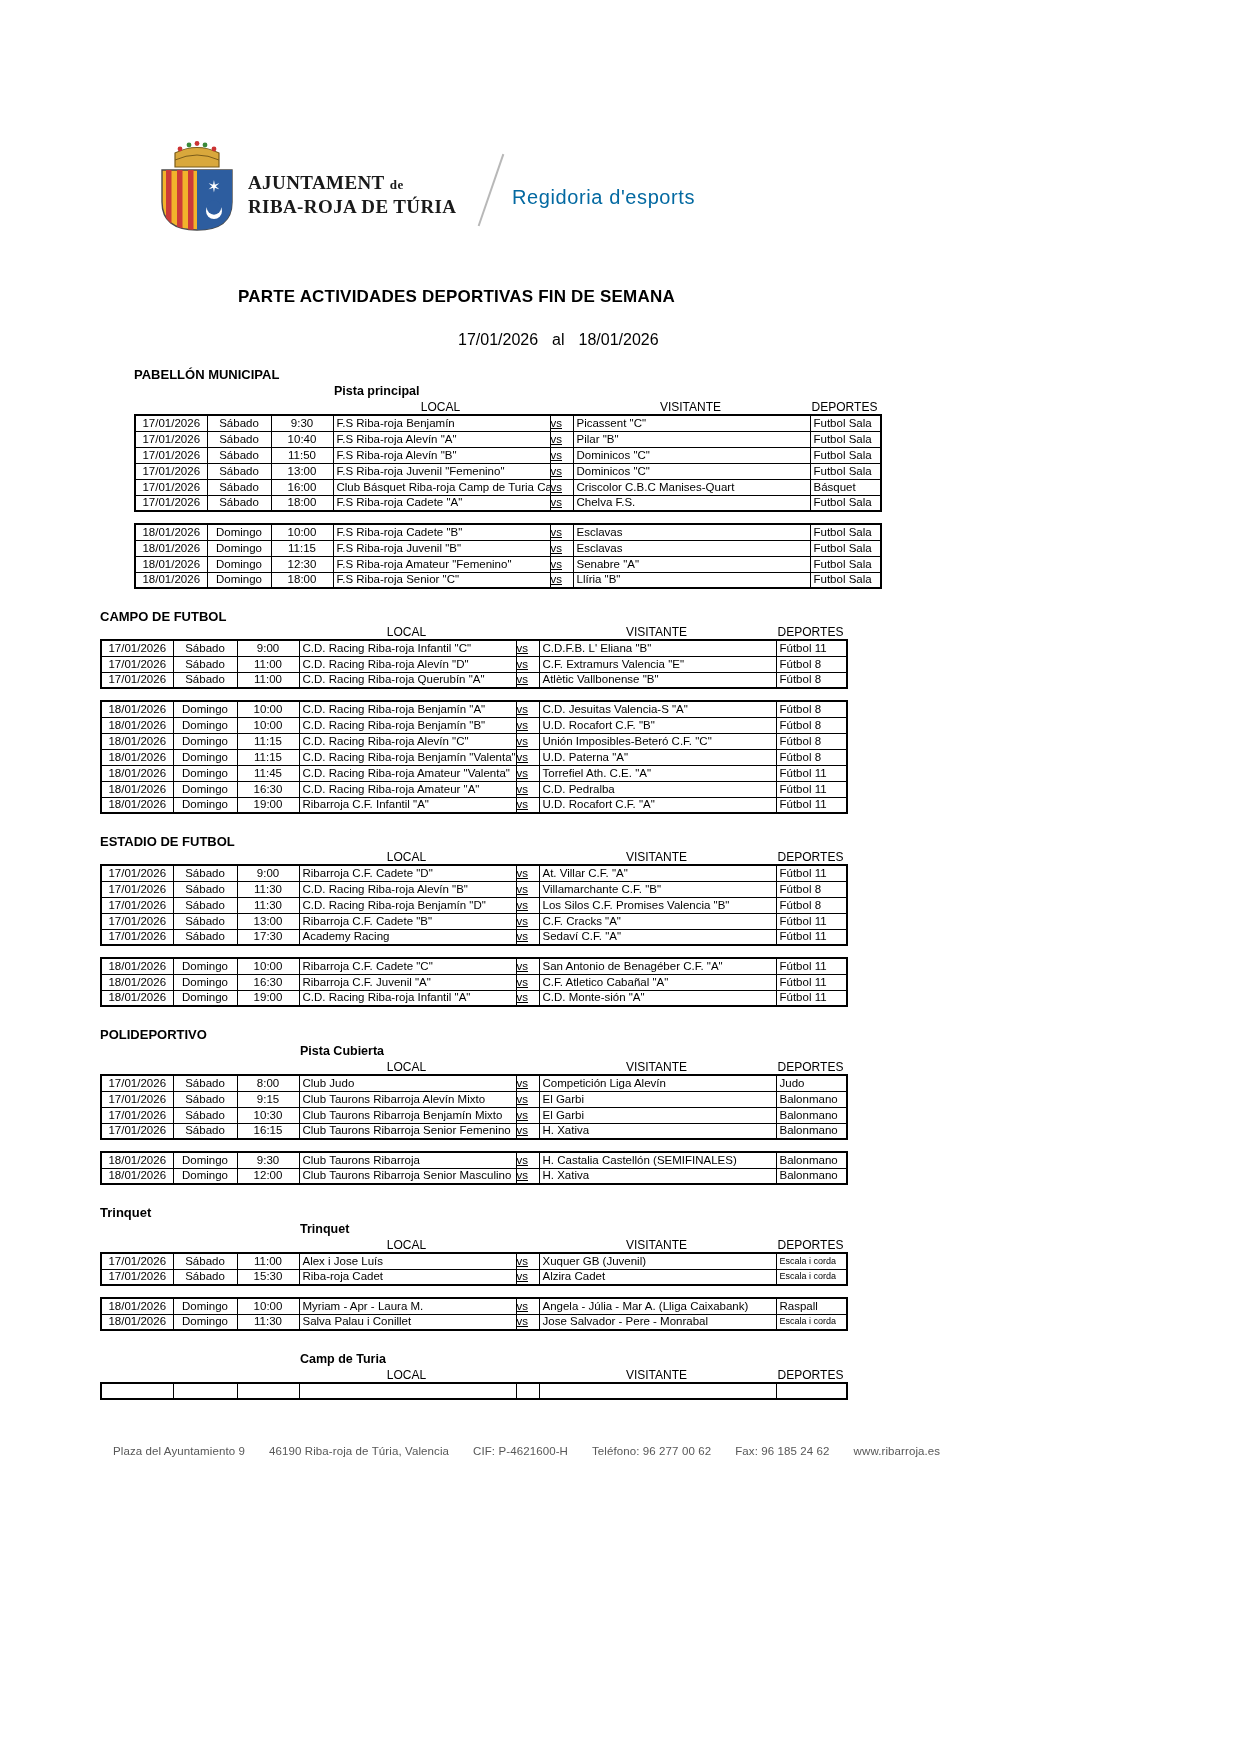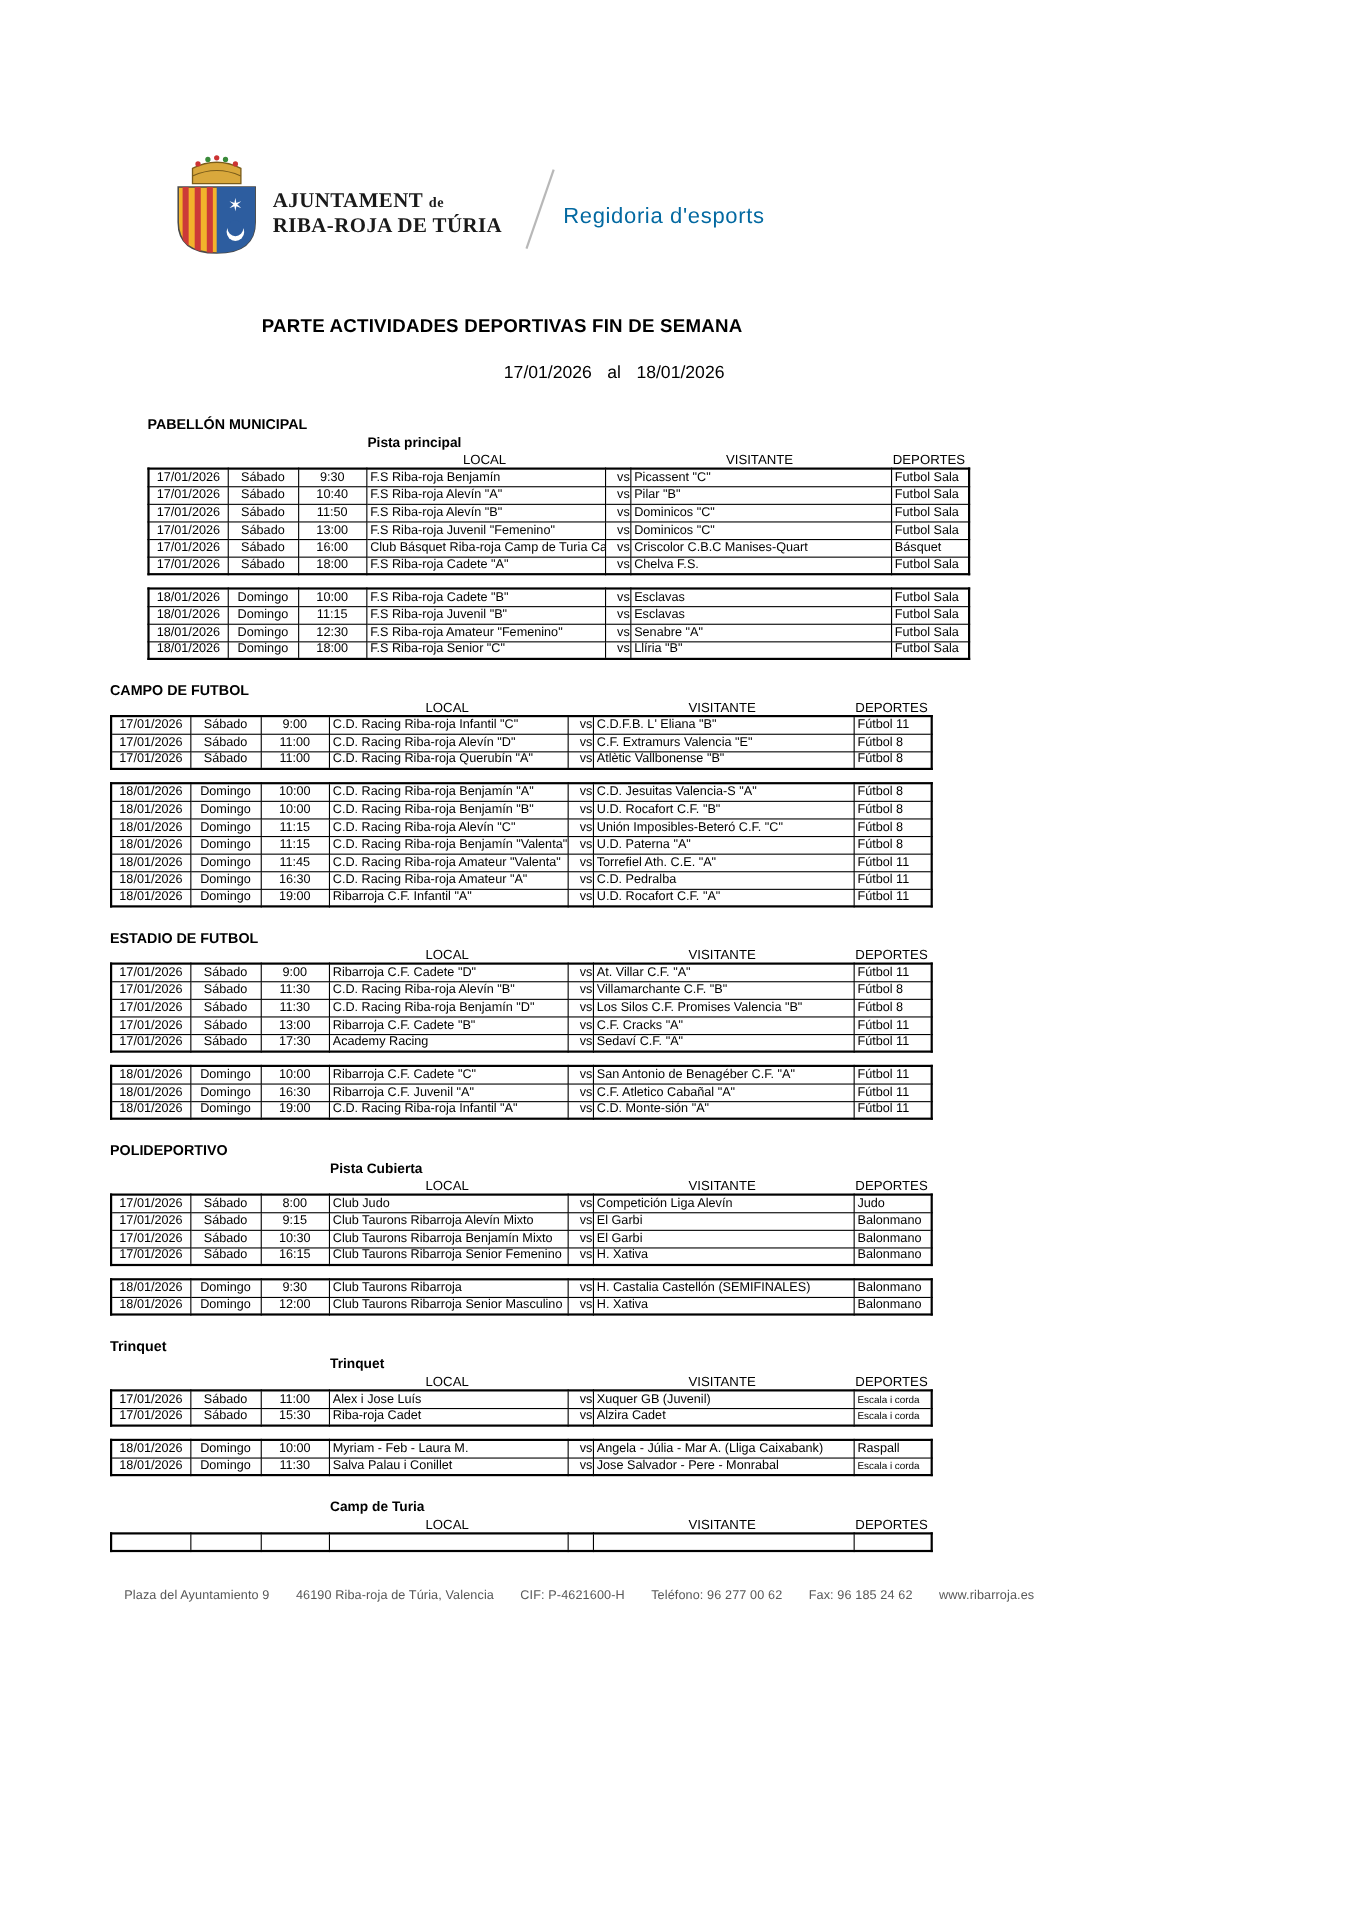--- a/index.html
+++ b/index.html
@@ -41,21 +41,21 @@
   }
   .date-line {
     position: absolute; left: 458px; top: 331px;
     font-size: 16px; white-space: nowrap;
   }
   .date-line .sep { margin: 0 14px; }
 
   
   .sections { position: absolute; left: 100px; top: 362px; width: 746px; }
   .section { margin-top: 20px; }
-  .section:first-child { margin-top: 16px; padding-left: 34px; }
+  .section:first-child { margin-top: 5px; padding-left: 34px; }
   .section-title { font-size: 13px; font-weight: bold; line-height: 16px; }
   .venue-title { font-size: 12.5px; font-weight: bold; line-height: 17px; margin-left: 200px; }
 
   .col-headers { display: flex; width: 746px; font-size: 12px; line-height: 14px; }
   .col-headers .sp1 { width: 198px; }
   .col-headers .h-local { width: 217px; text-align: center; }
   .col-headers .sp2 { width: 23px; }
   .col-headers .h-visit { width: 237px; text-align: center; }
   .col-headers .h-dep { width: 71px; text-align: center; white-space: nowrap; }
 
@@ -69,21 +69,21 @@
   col.c-local { width: 217px; }
   col.c-vs { width: 23px; }
   col.c-visit { width: 237px; }
   col.c-dep { width: 71px; }
   .match-table td {
     border: 1.5px solid #000;
     font-size: 11.5px; line-height: 13px; height: 16px;
     padding: 0 3px; white-space: nowrap; overflow: hidden;
   }
   td.t-date, td.t-day, td.t-time { text-align: center; padding: 0 1px; }
-  td.t-vs { text-align: right; padding: 0; }
+  td.t-vs { text-align: left; padding: 0; text-decoration: underline; }
   td.t-dep.small-sport { font-size: 9px; }
 
   
   .footer {
     position: absolute; left: 113px; top: 1445px;
     font-size: 11.5px; color: #575757; white-space: nowrap;
     letter-spacing: 0.1px;
   }
   .footer span { margin-right: 24px; }
   .footer span:last-child { margin-right: 0; }
@@ -635,21 +635,21 @@
             <col class="c-local">
             <col class="c-vs">
             <col class="c-visit">
             <col class="c-dep">
           </colgroup>
           <tbody>
             <tr>
               <td class="t-date">18/01/2026</td>
               <td class="t-day">Domingo</td>
               <td class="t-time">10:00</td>
-              <td class="t-local">Myriam - Feb - Laura M.</td>
+              <td class="t-local">Myriam - Apr - Laura M.</td>
               <td class="t-vs">vs</td>
               <td class="t-visit">Angela - Júlia - Mar A. (Lliga Caixabank)</td>
               <td class="t-dep">Raspall</td>
             </tr>
             <tr>
               <td class="t-date">18/01/2026</td>
               <td class="t-day">Domingo</td>
               <td class="t-time">11:30</td>
               <td class="t-local">Salva Palau i Conillet</td>
               <td class="t-vs">vs</td>

